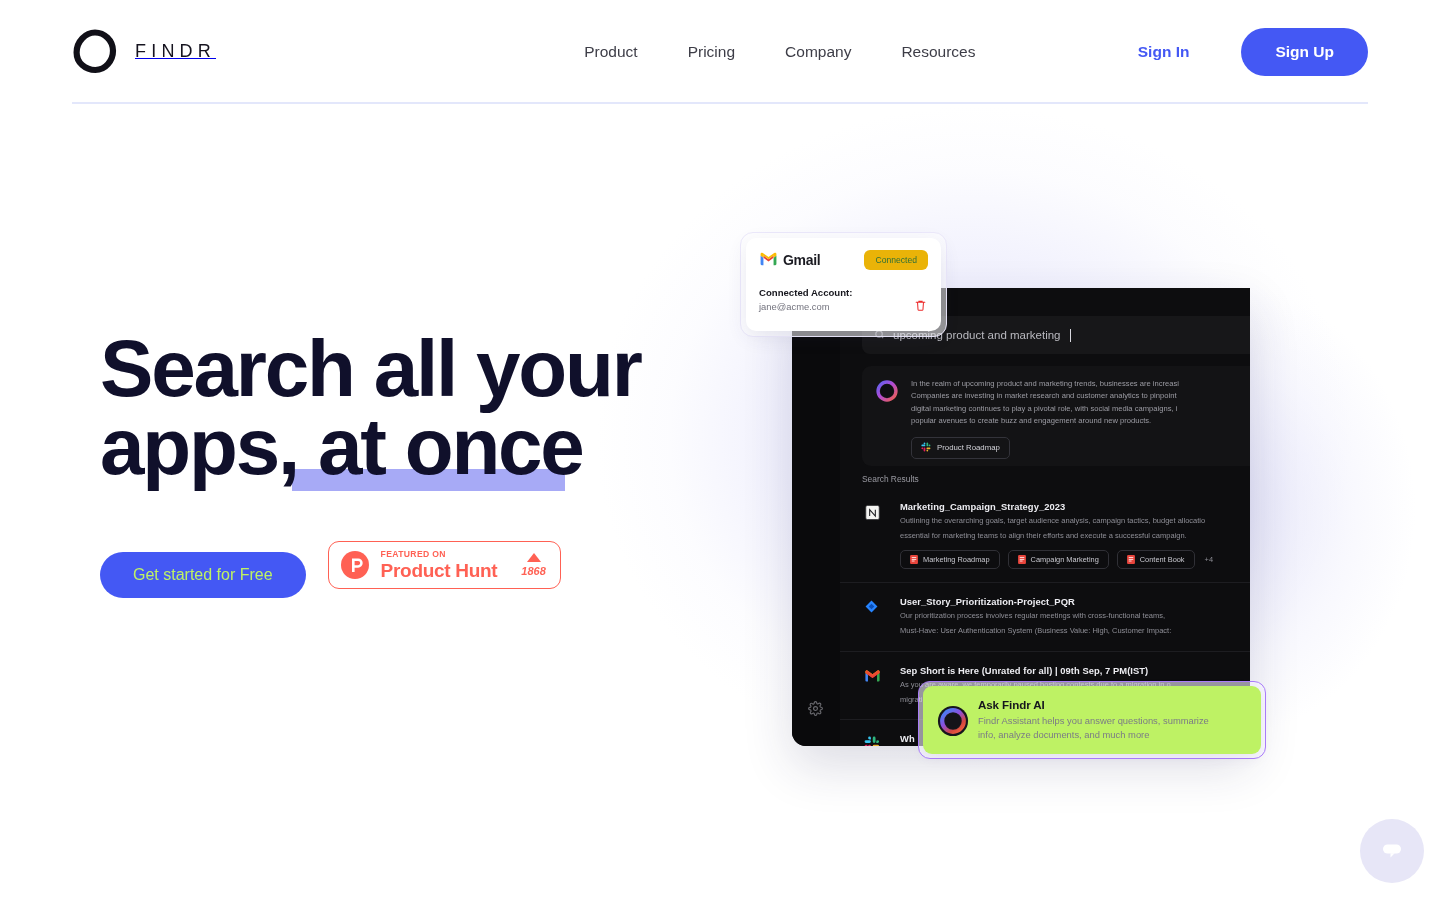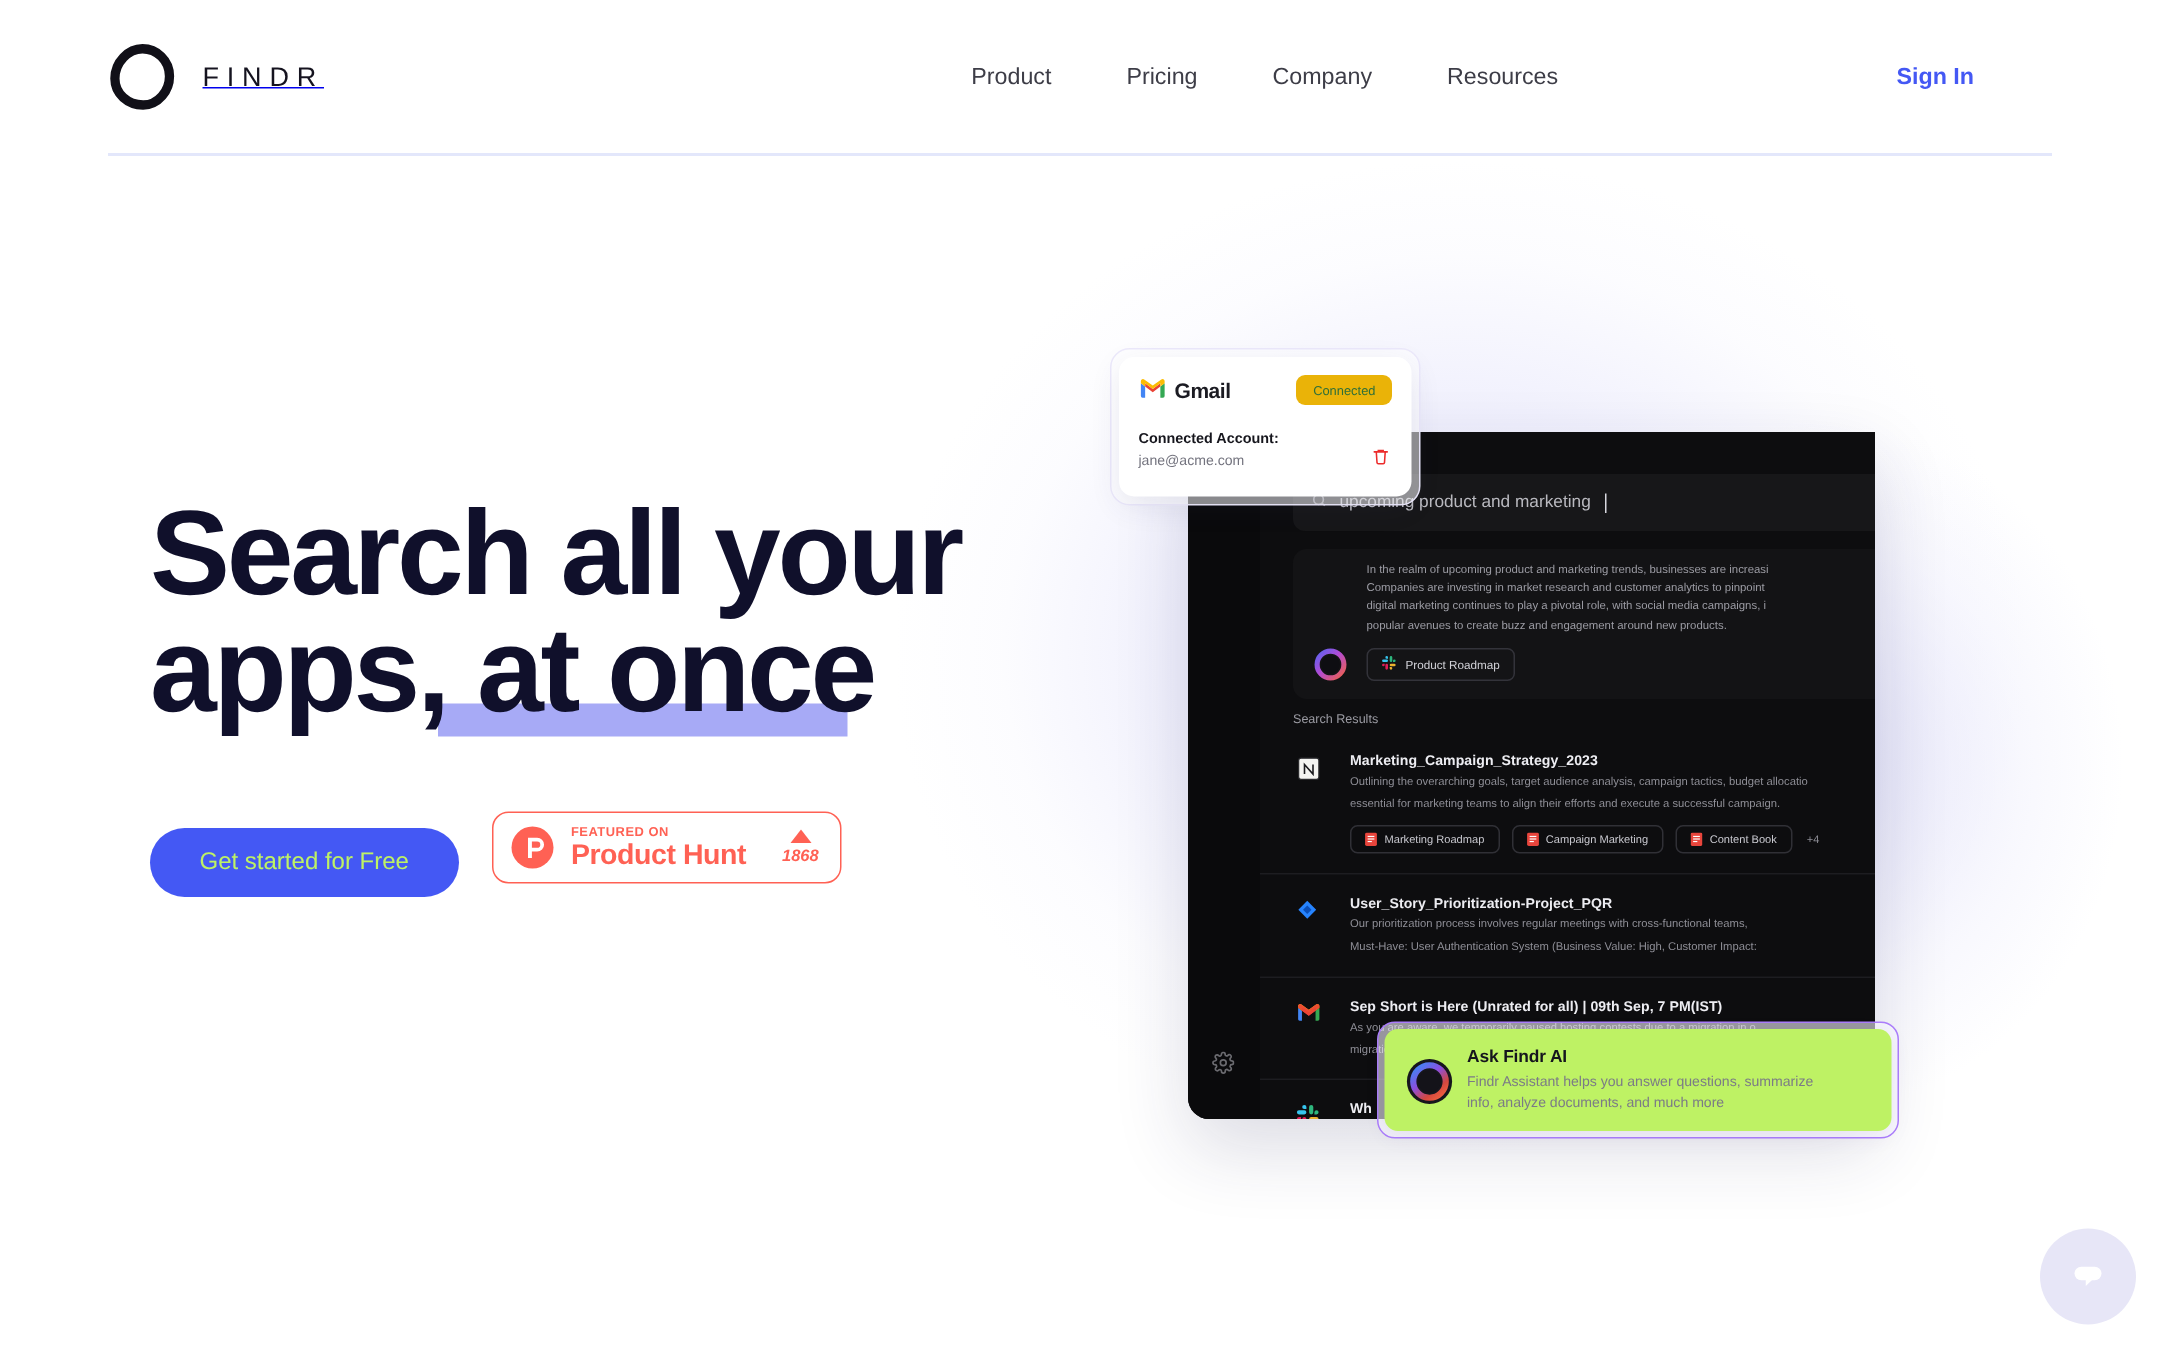--- a/index.html
+++ b/index.html
@@ -132,21 +132,21 @@
   }
   .search-q{ font-size:11.5px; color:#b9b9bf; white-space:nowrap; }
   .caret{
     width:1px; height:13px; background:#d8d8df; margin-left:1px;
     display:inline-block;
   }
 
   .ai-card{
     position:absolute; left:22px; top:78px; right:-14px; height:100px;
     background:#131315; border-radius:9px; padding:12px 14px;
-    display:flex; gap:13px;align-items:flex-end;
+    display:flex; gap:13px;
   }
   .orb{ width:22px; height:22px; flex:0 0 22px; margin-top:2px; }
   .ai-body{ flex:1; min-width:0; }
   .ai-text{
     font-size:7.6px; line-height:1.63; color:#9c9ca4; white-space:nowrap;
   }
   .tag{
     display:inline-flex; align-items:center; gap:6px; margin-top:9px;
     border:1px solid #33333a; border-radius:5px; padding:4px 9px;
     font-size:7.8px; color:#d2d2d8; background:#141416;
@@ -250,20 +250,21 @@
 
     <nav class="nav">
       <a href="#">Product</a>
       <a href="#">Pricing</a>
       <a href="#">Company</a>
       <a href="#">Resources</a>
     </nav>
 
     <div class="hdr-right">
       <a class="signin" href="#">Sign In</a>
+      <button class="signup">Sign Up</button>
     </div>
   </div>
   <div class="hdr-divider"></div>
 </div>
 
 <div class="hero-left">
   <h1 class="headline">
     <span class="hl-mark"></span>
     <span class="line">
       <span>Search all your</span>

